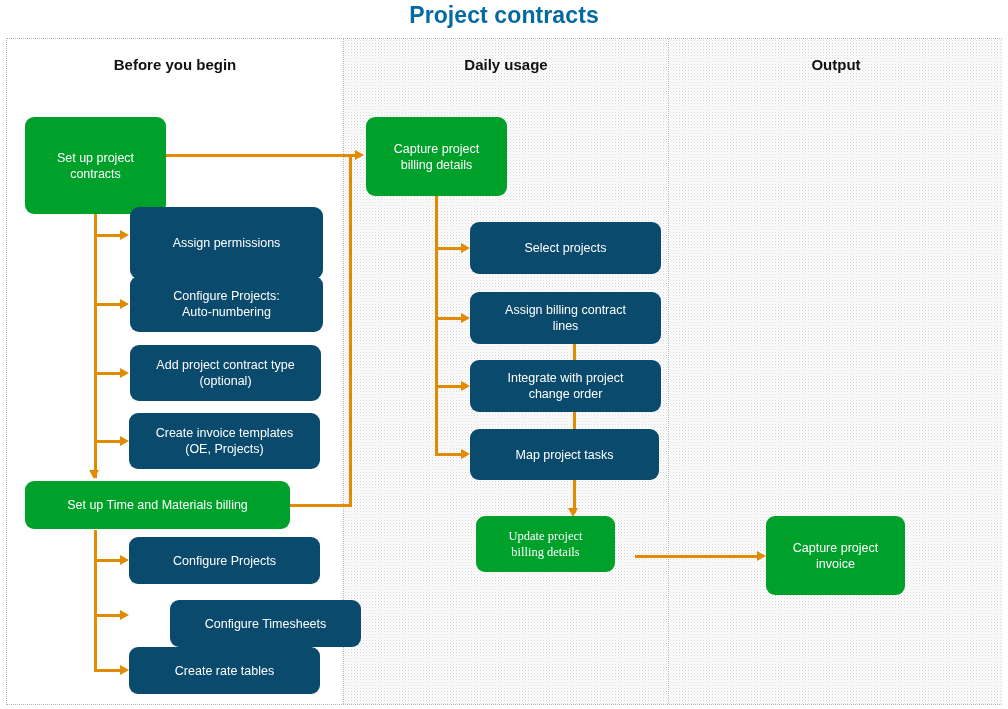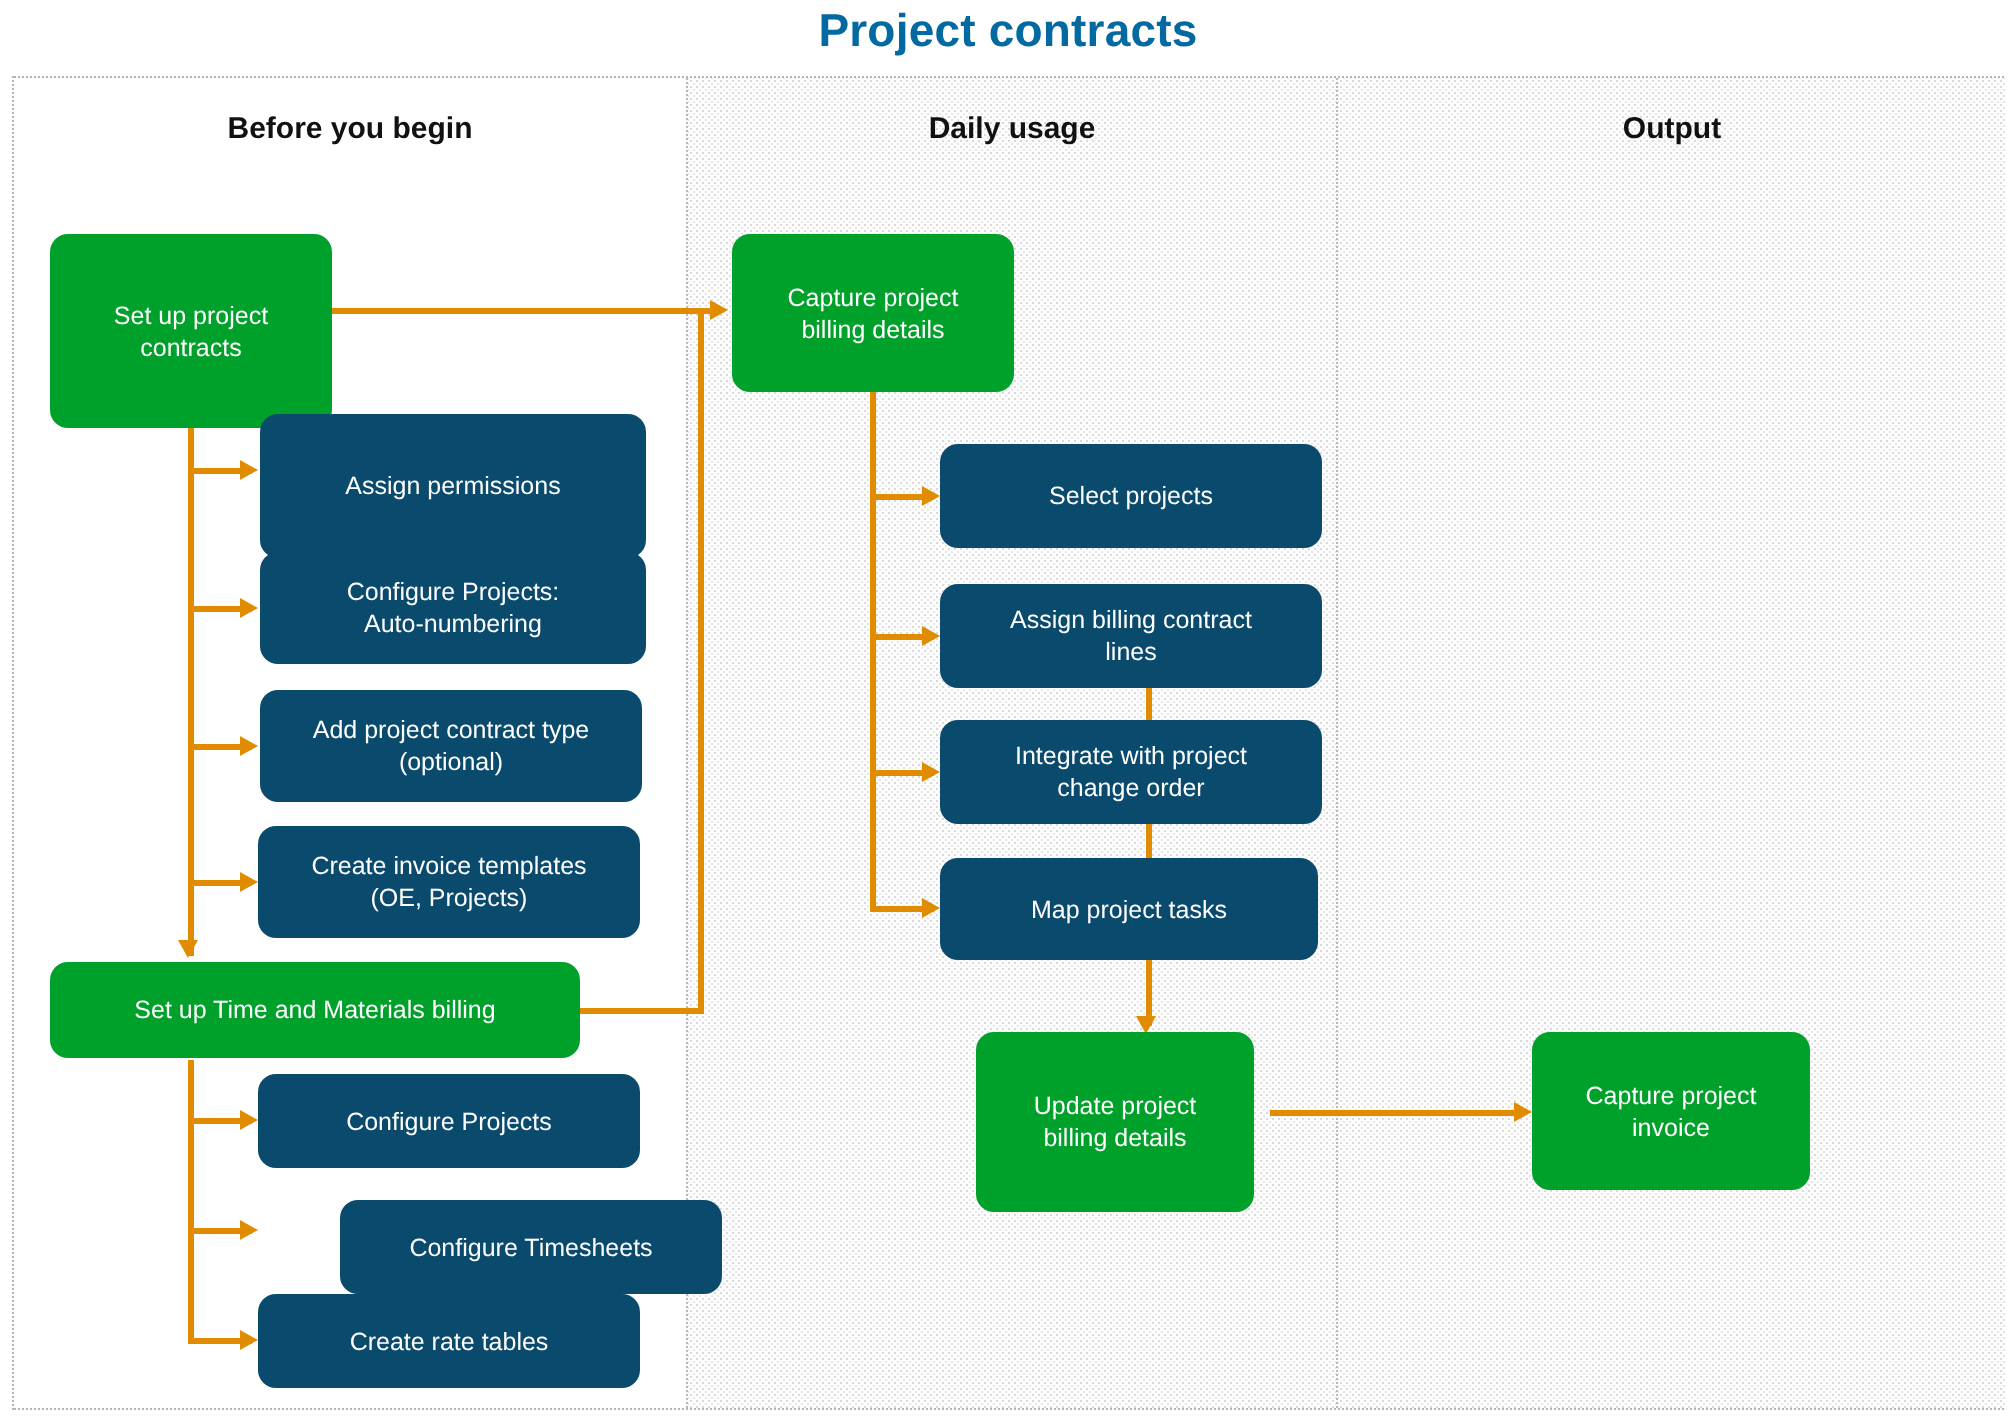--- a/index.html
+++ b/index.html
@@ -246,21 +246,21 @@
     <span class="label">Assign billing contract
 lines</span>
   </div>
   <div class="node blue" style="left:470px; top:360px; width:191px; height:52px;">
     <span class="label">Integrate with project
 change order</span>
   </div>
   <div class="node blue" style="left:470px; top:429px; width:189px; height:51px;">
     <span class="label">Map project tasks</span>
   </div>
-  <div class="node green" style="left:488px; top:516px; width:139px; height:90px;">
+  <div class="node green" style="left:476px; top:516px; width:139px; height:56px;font-family:Liberation Serif, serif;">
     <span class="label">Update project
 billing details</span>
   </div>
 
   <div class="node green" style="left:766px; top:516px; width:139px; height:79px;">
     <span class="label">Capture project
 invoice</span>
   </div>
 
 </div>

